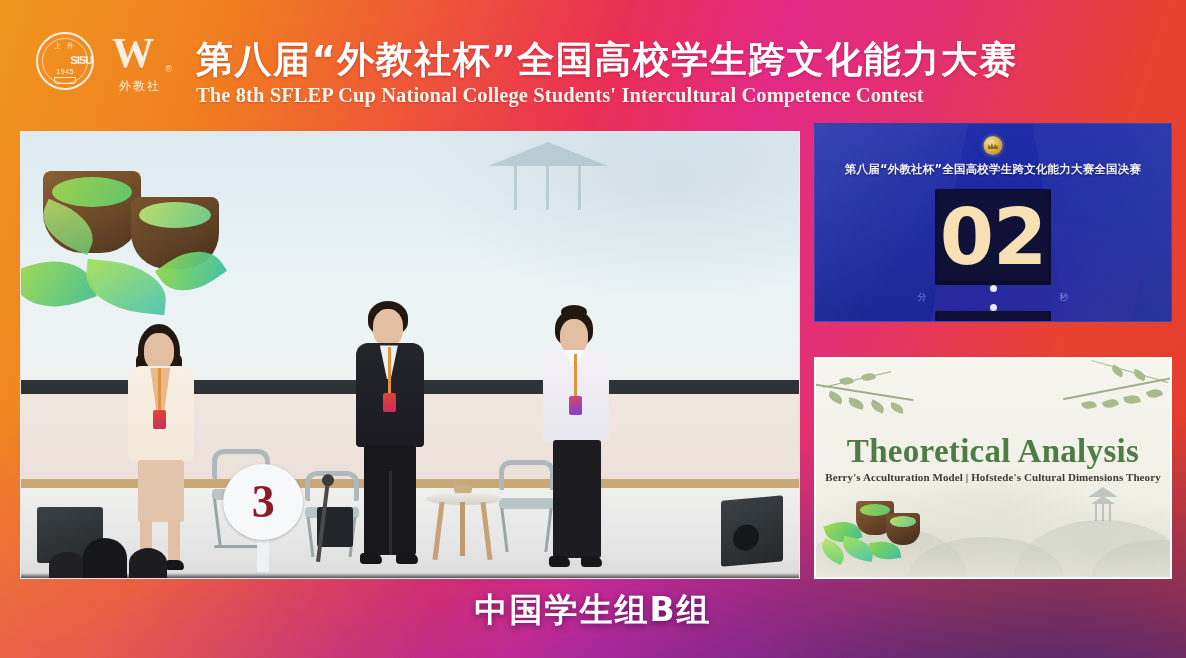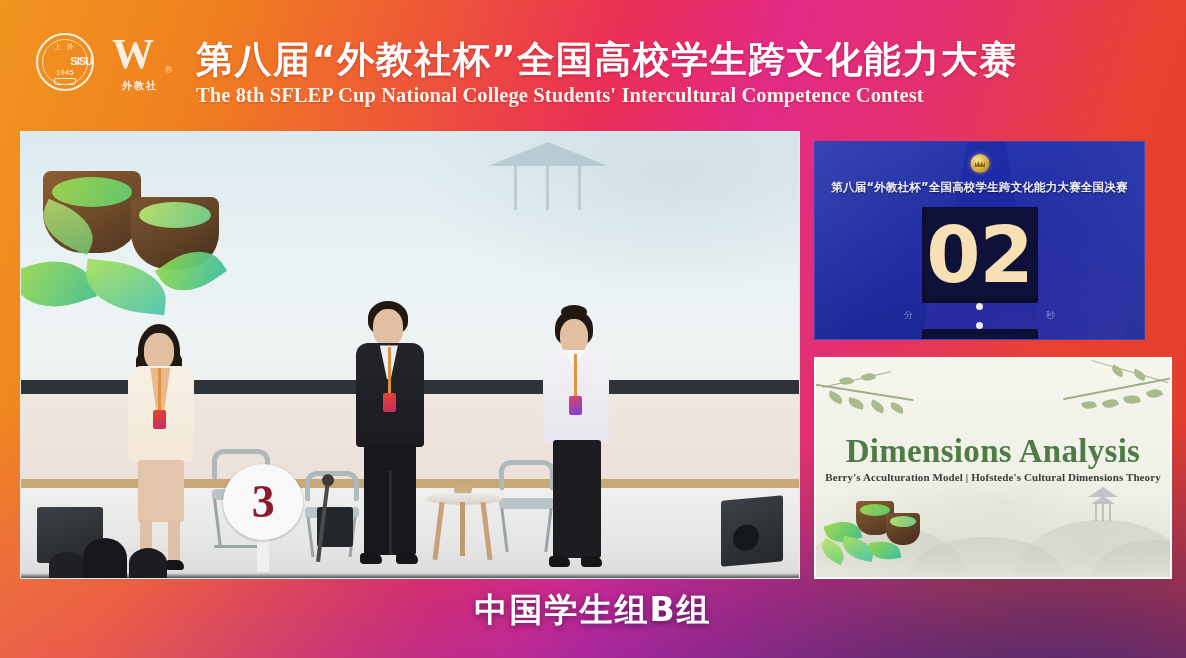--- a/index.html
+++ b/index.html
@@ -55,21 +55,21 @@
   .sisu-seal .s-year{ position:absolute; left:0; right:0; top:33px; text-align:center; font-size:7.5px; color:#FBEFE2; letter-spacing:.3px;}
   .sisu-seal .s-book{ position:absolute; left:50%; top:43px; transform:translateX(-50%); width:22px; height:7px;
                       border:1px solid #FBEFE2; border-radius:1px 1px 3px 3px; }
 
   .sflep-w { position:relative; width:56px; height:44px; }
   .sflep-w .wglyph {
     font-size:42px; line-height:42px; font-weight:bold; color:#FBEFE2;
     font-family:"Liberation Serif","DejaVu Serif",serif; letter-spacing:-3px;
   }
   .sflep-w .reg { position:absolute; right:-4px; bottom:2px; font-size:9px; color:#FBEFE2; }
-  .sflep-cn { font-size:10px; font-weight:bold; color:#FCEFE0; letter-spacing:2px; margin-top:2px; }
+  .sflep-cn { font-size:12px; font-weight:normal; color:#FCEFE0; letter-spacing:2px; margin-top:2px; }
 
   .titles { margin-left:28px;margin-top:20px; }
   .title-cn {
     font-size:37px; font-weight:bold; color:#FFFFFF; letter-spacing:1.5px;
     font-family:"DejaVu Sans","Liberation Sans",sans-serif; line-height:1.12;
     text-shadow:0 1px 3px rgba(120,10,40,.35);
   }
   .title-en {
     font-size:20.5px; font-weight:bold; color:#FDF3E6; letter-spacing:.1px; margin-top:4px;
     font-family:"Liberation Serif","DejaVu Serif",serif;
@@ -250,21 +250,21 @@
                   font-family:"Liberation Serif","DejaVu Serif",serif; line-height:1; }
   .placard .stem { position:absolute; left:34px; top:70px; width:12px; height:38px; background:#EFF0F2; }
 
   .audience { position:absolute; left:8%; bottom:0; width:130px; height:42px; }
   .audience .h1 { position:absolute; left:0;  bottom:0; width:44px; height:40px; background:#17161a; border-radius:50% 50% 0 0; }
   .audience .h2 { position:absolute; left:46px; bottom:0; width:38px; height:30px; background:#1d1c20; border-radius:50% 50% 0 0; }
   .audience .h3 { position:absolute; left:-34px; bottom:0; width:36px; height:26px; background:#201f24; border-radius:50% 50% 0 0; }
 
   
   .timer-panel {
-    position:absolute; left:814px; top:141px; width:331px; height:199px;
+    position:absolute; left:814px; top:123px; width:358px; height:199px;
     background:
       linear-gradient(126deg, rgba(255,255,255,.07) 0%, rgba(255,255,255,0) 38%),
       linear-gradient(300deg, rgba(255,255,255,.06) 0%, rgba(255,255,255,0) 44%),
       linear-gradient(180deg,#1E2CA8 0%,#1C28A0 55%,#1A2596 100%);
     overflow:hidden; border:1px solid rgba(255,255,255,.12);
   }
   .timer-panel .facet-a { position:absolute; left:-40px; top:-30px; width:170px; height:260px;
       background:linear-gradient(150deg, rgba(255,255,255,.06), rgba(255,255,255,0)); transform:rotate(12deg); }
   .timer-panel .facet-b { position:absolute; right:-30px; top:-20px; width:150px; height:240px;
       background:linear-gradient(200deg, rgba(255,255,255,.05), rgba(255,255,255,0)); transform:rotate(-10deg); }
@@ -611,17 +611,17 @@
 
   <div class="slide-tea">
     <div class="cupA"></div>
       <div class="cupB"></div>
     <div class="lf g1"></div>
       <div class="lf g2"></div>
       <div class="lf g3"></div>
       <div class="lf g4"></div>
   </div>
 
-  <div class="slide-title">Dimensions Analysis</div>
+  <div class="slide-title">Theoretical Analysis</div>
   <div class="slide-subtitle">Berry's Acculturation Model | Hofstede's Cultural Dimensions Theory</div>
 </div>
 
 <div class="caption">中国学生组B组</div>
 
 </body></html>

